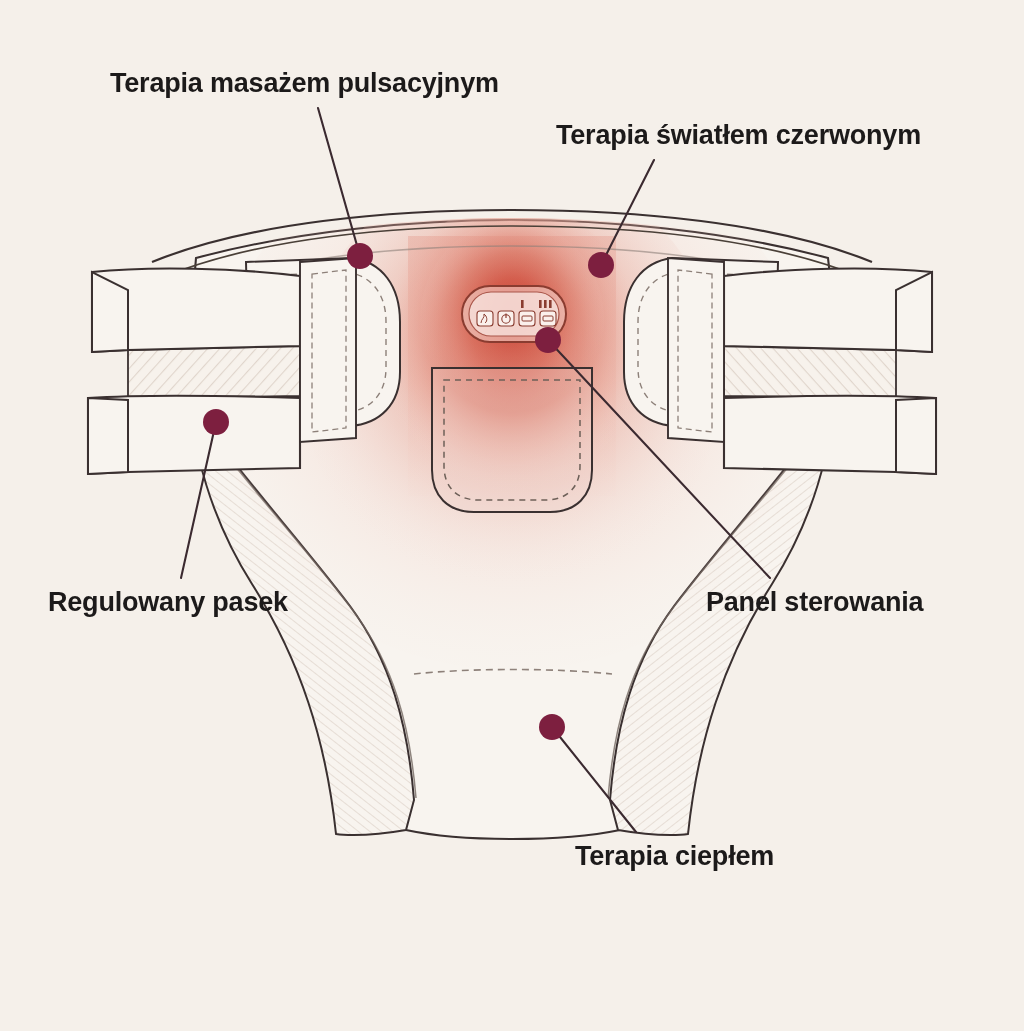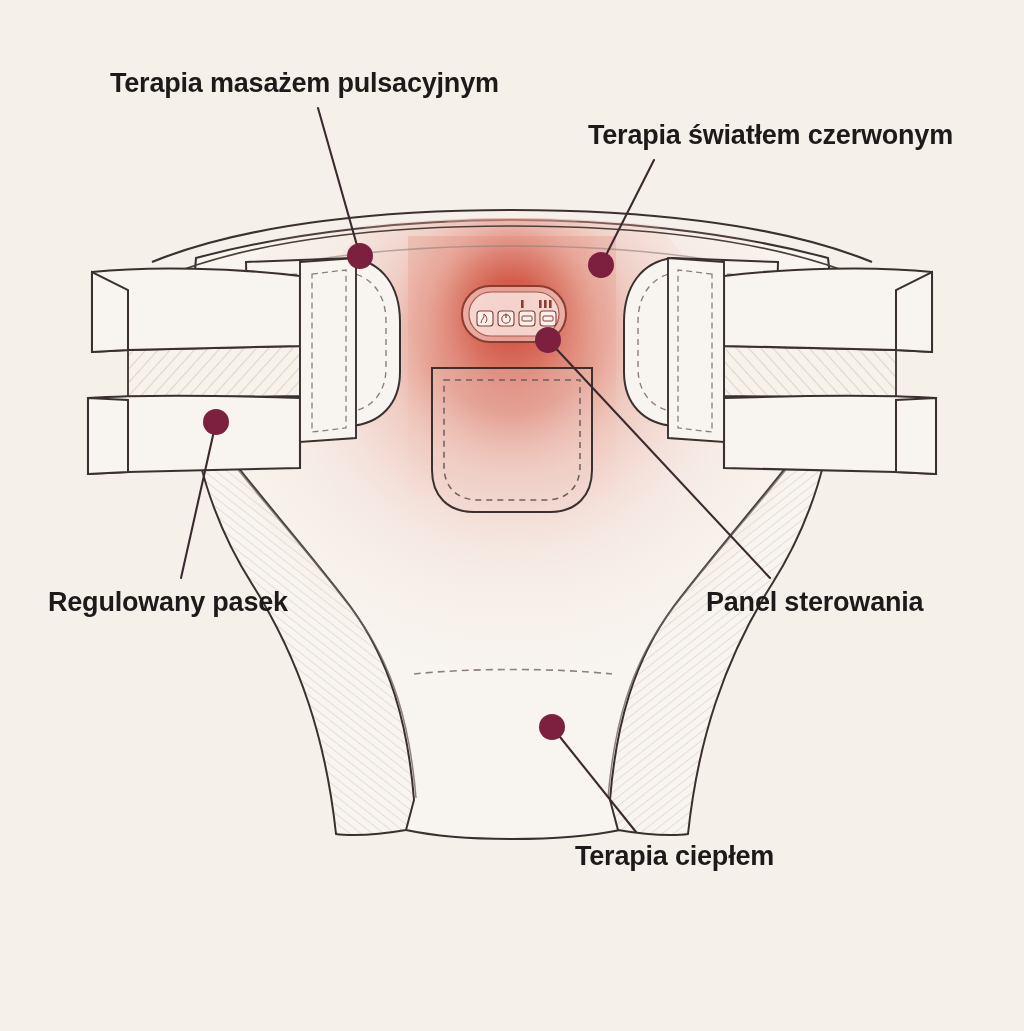--- a/index.html
+++ b/index.html
@@ -17,21 +17,21 @@
     position:absolute;
     color:#1c1a1a;
     font-size:27px;
     font-weight:600;
     letter-spacing:-0.2px;
     white-space:nowrap;
     line-height:1;
     font-family:"Liberation Sans","DejaVu Sans",sans-serif;
   }
   #lbl-pulse{left:110px;top:70px;}
-  #lbl-red{left:588px;top:122px;}
+  #lbl-red{left:556px;top:122px;}
   #lbl-strap{left:48px;top:589px;}
   #lbl-panel{left:706px;top:589px;}
   #lbl-heat{left:575px;top:843px;}
 </style>
 </head>
 <body>
 
 <div id="stage">
 
   <svg id="art" viewBox="0 0 1024 1031">

